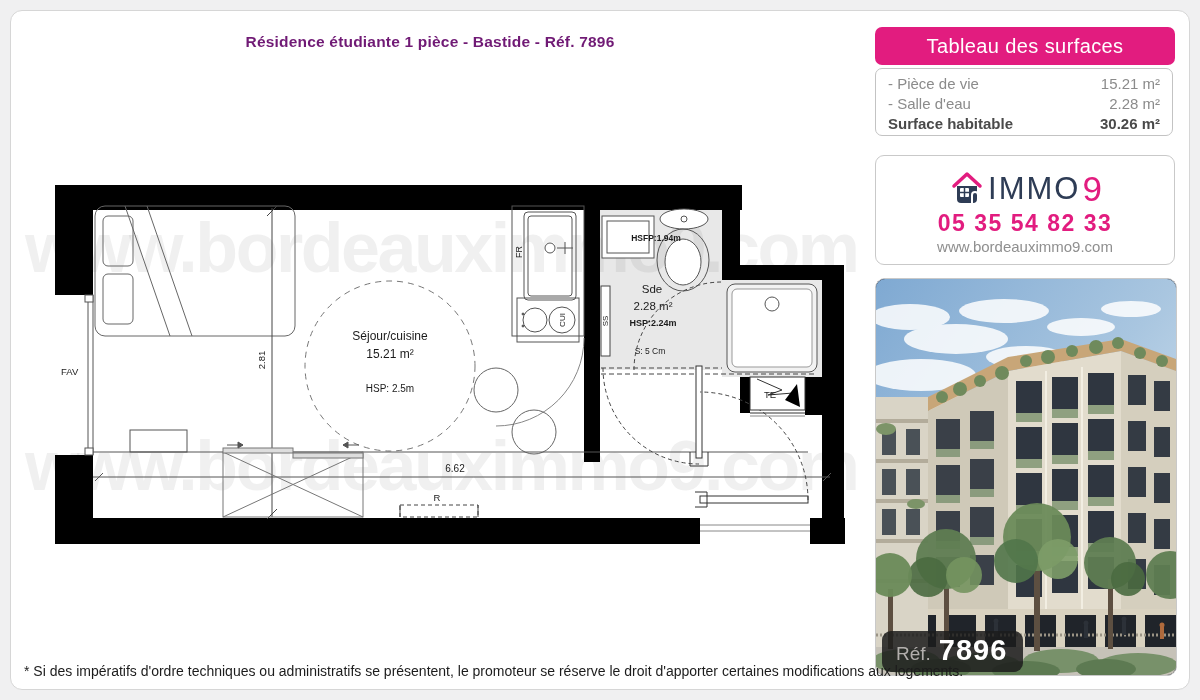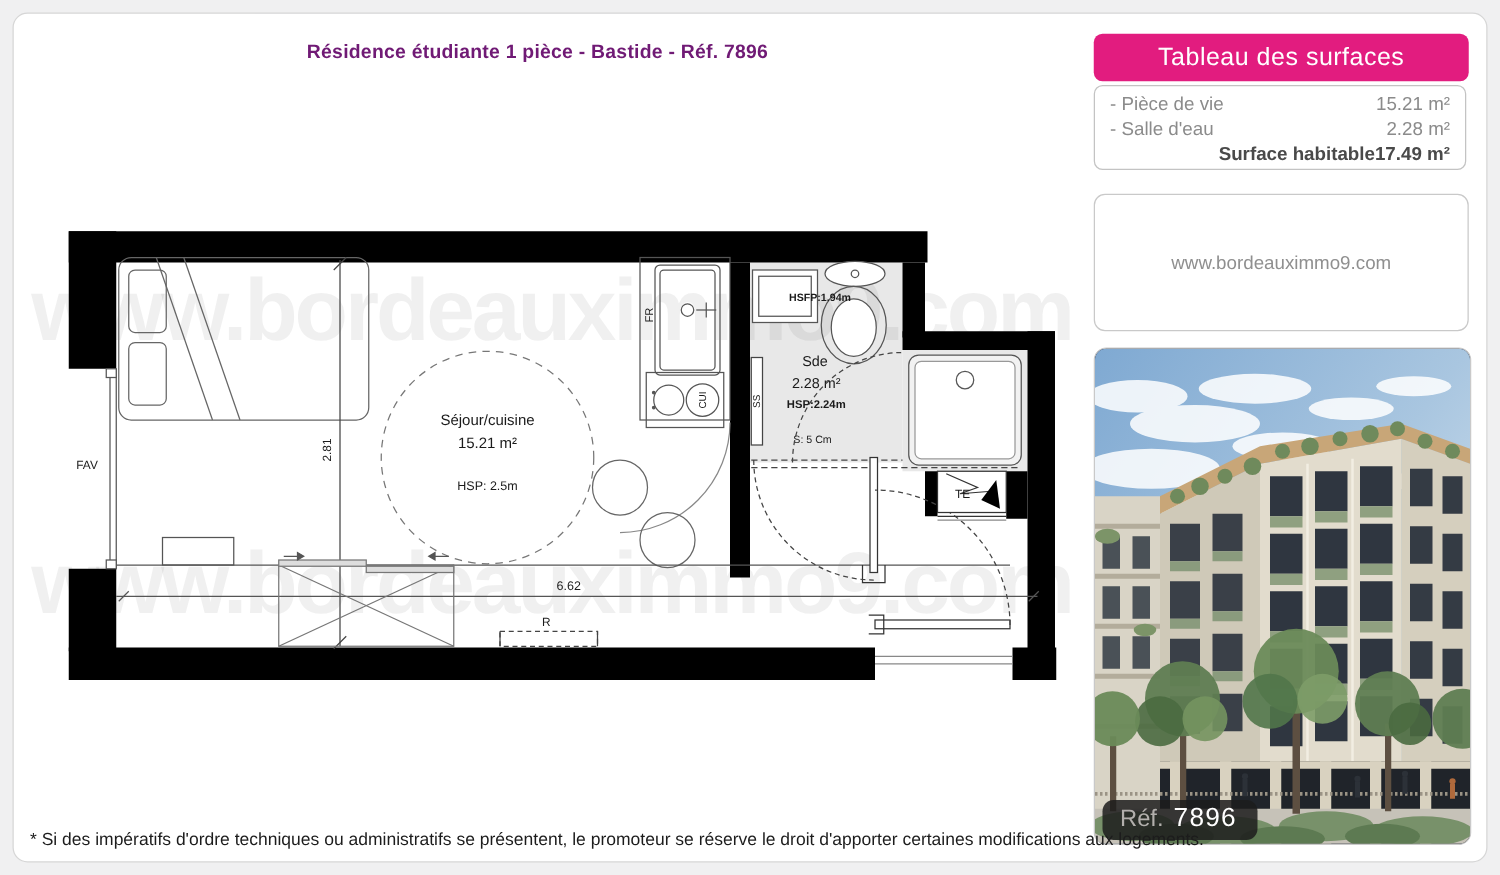--- a/index.html
+++ b/index.html
@@ -25,42 +25,42 @@
     background:#e21c7f;border-radius:7px;color:#fff;
     display:flex;align-items:center;justify-content:center;
     font-size:20px;letter-spacing:.4px;
   }
   .surf-body{
     position:absolute;left:875px;top:68px;width:298px;height:68px;
     background:#fff;border:1px solid #c3c3c3;border-radius:7px;
     padding:5px 12px;box-sizing:border-box;font-size:15px;color:#8b8b8b;
   }
   .surf-row{display:flex;justify-content:space-between;line-height:20px;}
-  .surf-row.total{color:#4a4a4a;font-weight:bold;justify-content:flex-end;}
+  .surf-row.total{color:#4a4a4a;font-weight:bold;}
   .agency-box{
     position:absolute;left:875px;top:155px;width:298px;height:108px;
     background:#fff;border:1px solid #c9c9c9;border-radius:9px;
     display:flex;flex-direction:column;align-items:center;justify-content:center;
   }
   .brand-row{display:flex;align-items:flex-end;gap:2px;height:42px;}
   .brand-immo{font-size:31px;color:#2e3c55;letter-spacing:2px;font-weight:400;line-height:36px;}
   .brand-nine{font-size:35px;color:#e21c7f;font-weight:300;line-height:36px;}
   .agency-phone{font-size:23px;font-weight:bold;color:#e21c7f;letter-spacing:1.5px;margin-top:3px;}
   .agency-site{font-size:15px;color:#8f8f8f;margin-top:1px;}
   .photo-box{
     position:absolute;left:875px;top:278px;width:300px;height:396px;
     border:1px solid #c9c9c9;border-radius:10px;overflow:hidden;background:#0f172a;
   }
   .ref-badge{
     position:absolute;left:6px;bottom:3px;
     background:rgba(28,28,28,.85);border-radius:9px;
     padding:3px 16px 5px 14px;display:flex;align-items:baseline;gap:8px;
   }
   .ref-label{color:#b2afac;font-size:19px;}
-  .ref-number{color:#fff;font-size:21px;font-weight:normal;letter-spacing:1px;}
+  .ref-number{color:#fff;font-size:29px;font-weight:bold;letter-spacing:1px;}
   .disclaimer{
     position:absolute;left:24px;top:663px;font-size:14px;color:#1c1c1c;
   }
   .t{fill:#1b1b1b;}
 </style>
 </head>
 <body>
 
 <div class="main-panel"></div>
 
@@ -221,25 +221,38 @@
   <div class="surf-row">
     <span>- Pièce de vie</span>
     <span>15.21 m²</span>
   </div>
   <div class="surf-row">
     <span>- Salle d'eau</span>
     <span>2.28 m²</span>
   </div>
   <div class="surf-row total">
     <span>Surface habitable</span>
-    <span>17.49 m²</span>
+    <span>30.26 m²</span>
   </div>
 </div>
 
 <div class="agency-box">
+  <div class="brand-row">
+    <svg width="38" height="38" viewBox="0 0 38 38">
+      <path d="M6 17 L19 5 L32 17" fill="none" stroke="#e21c7f" stroke-width="3.5" stroke-linecap="round" stroke-linejoin="round"></path>
+      <path d="M9 17 v13 a4 4 0 0 0 4 4 h12 a4 4 0 0 0 4 -4 v-13" fill="#2e3c55"></path>
+      <rect x="12" y="19" width="9" height="9" rx="1" fill="#fff"></rect>
+      <line x1="16.5" y1="19" x2="16.5" y2="28" stroke="#2e3c55" stroke-width="1.5"></line>
+      <line x1="12" y1="23.5" x2="21" y2="23.5" stroke="#2e3c55" stroke-width="1.5"></line>
+      <path d="M24 34 v-8 a3 3 0 0 1 6 0" fill="none" stroke="#fff" stroke-width="2"></path>
+    </svg>
+    <span class="brand-immo">IMMO</span>
+    <span class="brand-nine">9</span>
+  </div>
+  <div class="agency-phone">05 35 54 82 33</div>
   <div class="agency-site">www.bordeauximmo9.com</div>
 </div>
 
 <div class="photo-box">
   <svg width="300" height="396" viewBox="0 0 300 396">
     <defs>
       <linearGradient id="sky" x1="0" y1="0" x2="1" y2="1">
         <stop offset="0" stop-color="#7fa9d2"></stop>
         <stop offset="0.5" stop-color="#a9c6e0"></stop>
         <stop offset="1" stop-color="#e2ecf4"></stop>

